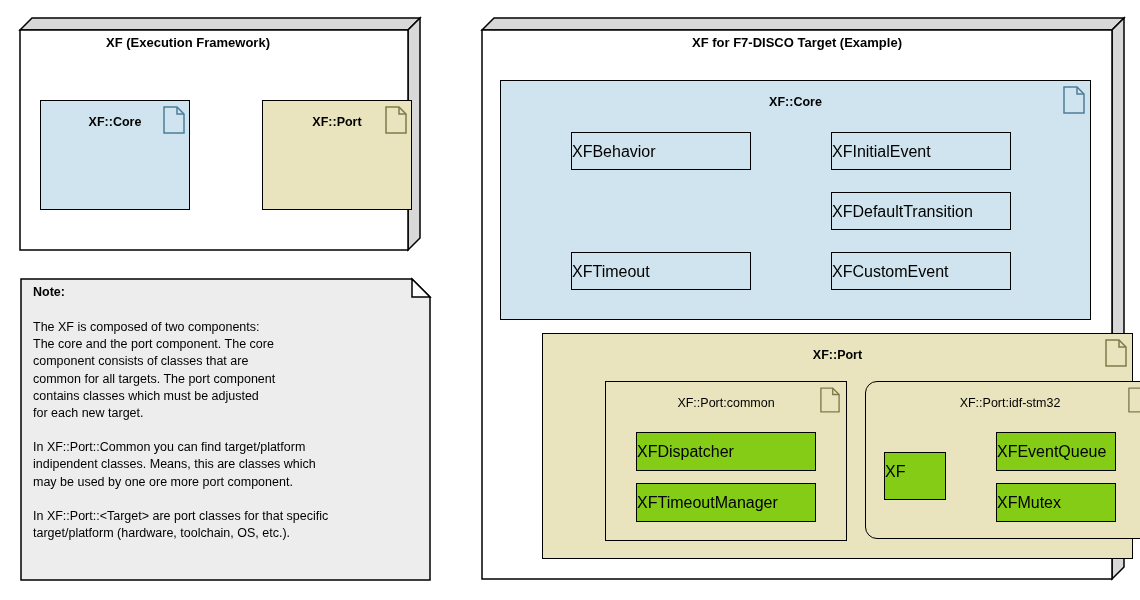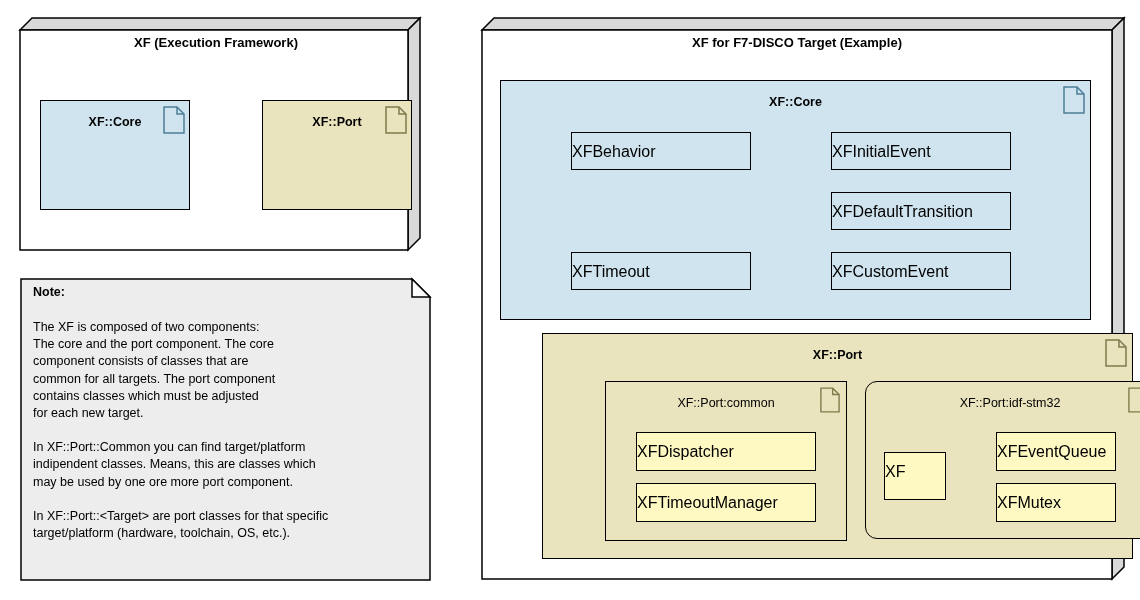--- a/index.html
+++ b/index.html
@@ -10,21 +10,21 @@
   svg.frames{position:absolute;left:0;top:0;}
   .node-title{position:absolute;text-align:center;font-weight:bold;font-size:13px;line-height:14px;}
   .pkg{position:absolute;box-sizing:border-box;border:1.5px solid #000;}
   .pkg.blue{background:#cfe4ee;}
   .pkg.tan{background:#e9e4bd;margin-left:42px;}
   .pkg-label{position:absolute;left:0;right:0;top:14px;text-align:center;font-size:12.5px;line-height:14px;}
   .pkg-label.bold{font-weight:bold;}
   .cls{position:absolute;box-sizing:border-box;border:1.5px solid #000;
        padding-top:12px;font-size:16px;line-height:13px;}
   .cls.blue{background:#cfe4ee;}
-  .cls.tan{background:#fef9c3;}
+  .cls.tan{background:#84cc16;}
   .doc{position:absolute;}
   .doc path{fill:none;stroke-width:1.5px;}
   .doc-blue path{stroke:#4d7d98;}
   .doc-tan path{stroke:#7e7b4b;}
   .note-title{position:absolute;font-weight:bold;font-size:12.5px;}
   .note-body{position:absolute;font-size:12.5px;line-height:17.2px;}
   .note-body .para{white-space:pre-line;margin:0 0 17px 0;}
 </style>
 </head>
 <body>
@@ -44,21 +44,21 @@
       <polygon points="1112,30 1124,18 1124,567 1112,579" fill="#d8d8d8" stroke="#000" stroke-width="1.5"></polygon>
       <rect x="482" y="30" width="630" height="549" fill="#ffffff" stroke="#000" stroke-width="1.5"></rect>
     </g>
 
     <g>
       <polygon points="21,279 412,279 430,297 430,580 21,580" fill="#ededed" stroke="#000" stroke-width="1.5"></polygon>
       <polygon points="412,279 430,297 412,297" fill="#ffffff" stroke="#000" stroke-width="1.5"></polygon>
     </g>
   </svg>
 
-  <div class="node-title" style="left:20px;top:36px;width:336px;padding-left:28px;">XF (Execution Framework)</div>
+  <div class="node-title" style="left:20px;top:36px;width:336px;">XF (Execution Framework)</div>
 
   <div class="pkg blue" style="left:40px;top:100px;width:150px;height:110px;">
     <span class="pkg-label bold">XF::Core</span>
     <svg class="doc doc-blue" style="right:4px;top:5px;" width="22" height="28" viewBox="0 0 22 28">
       <path d="M1 1 H14 L21 8 V27 H1 Z"></path>
         <path d="M14 1 V8 H21"></path>
     </svg>
   </div>
 
   <div class="pkg tan" style="left:220px;top:100px;width:150px;height:110px;">

